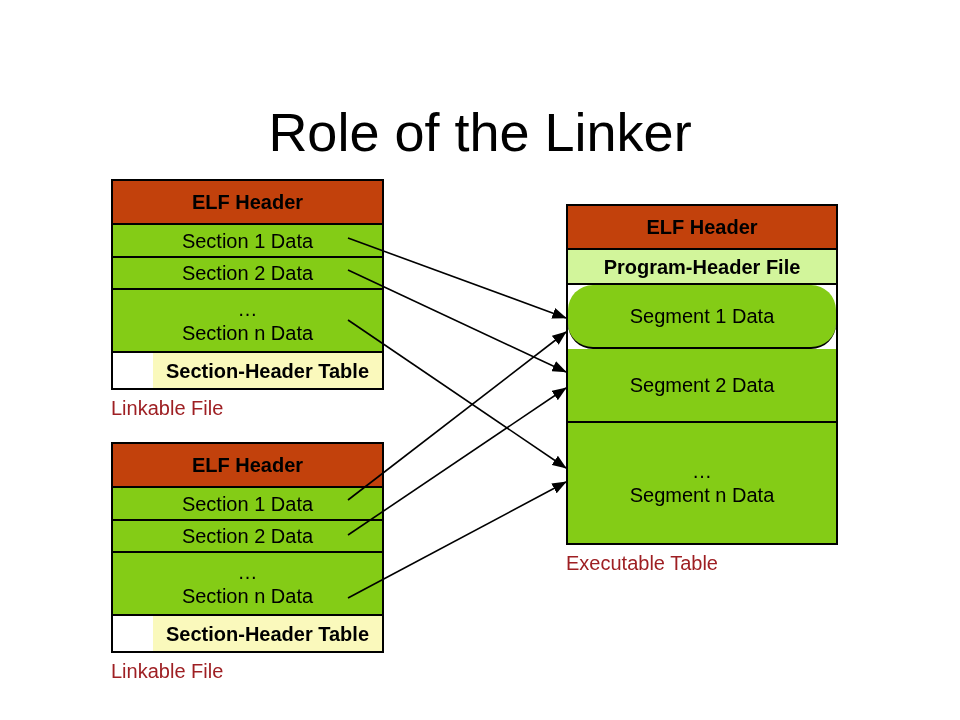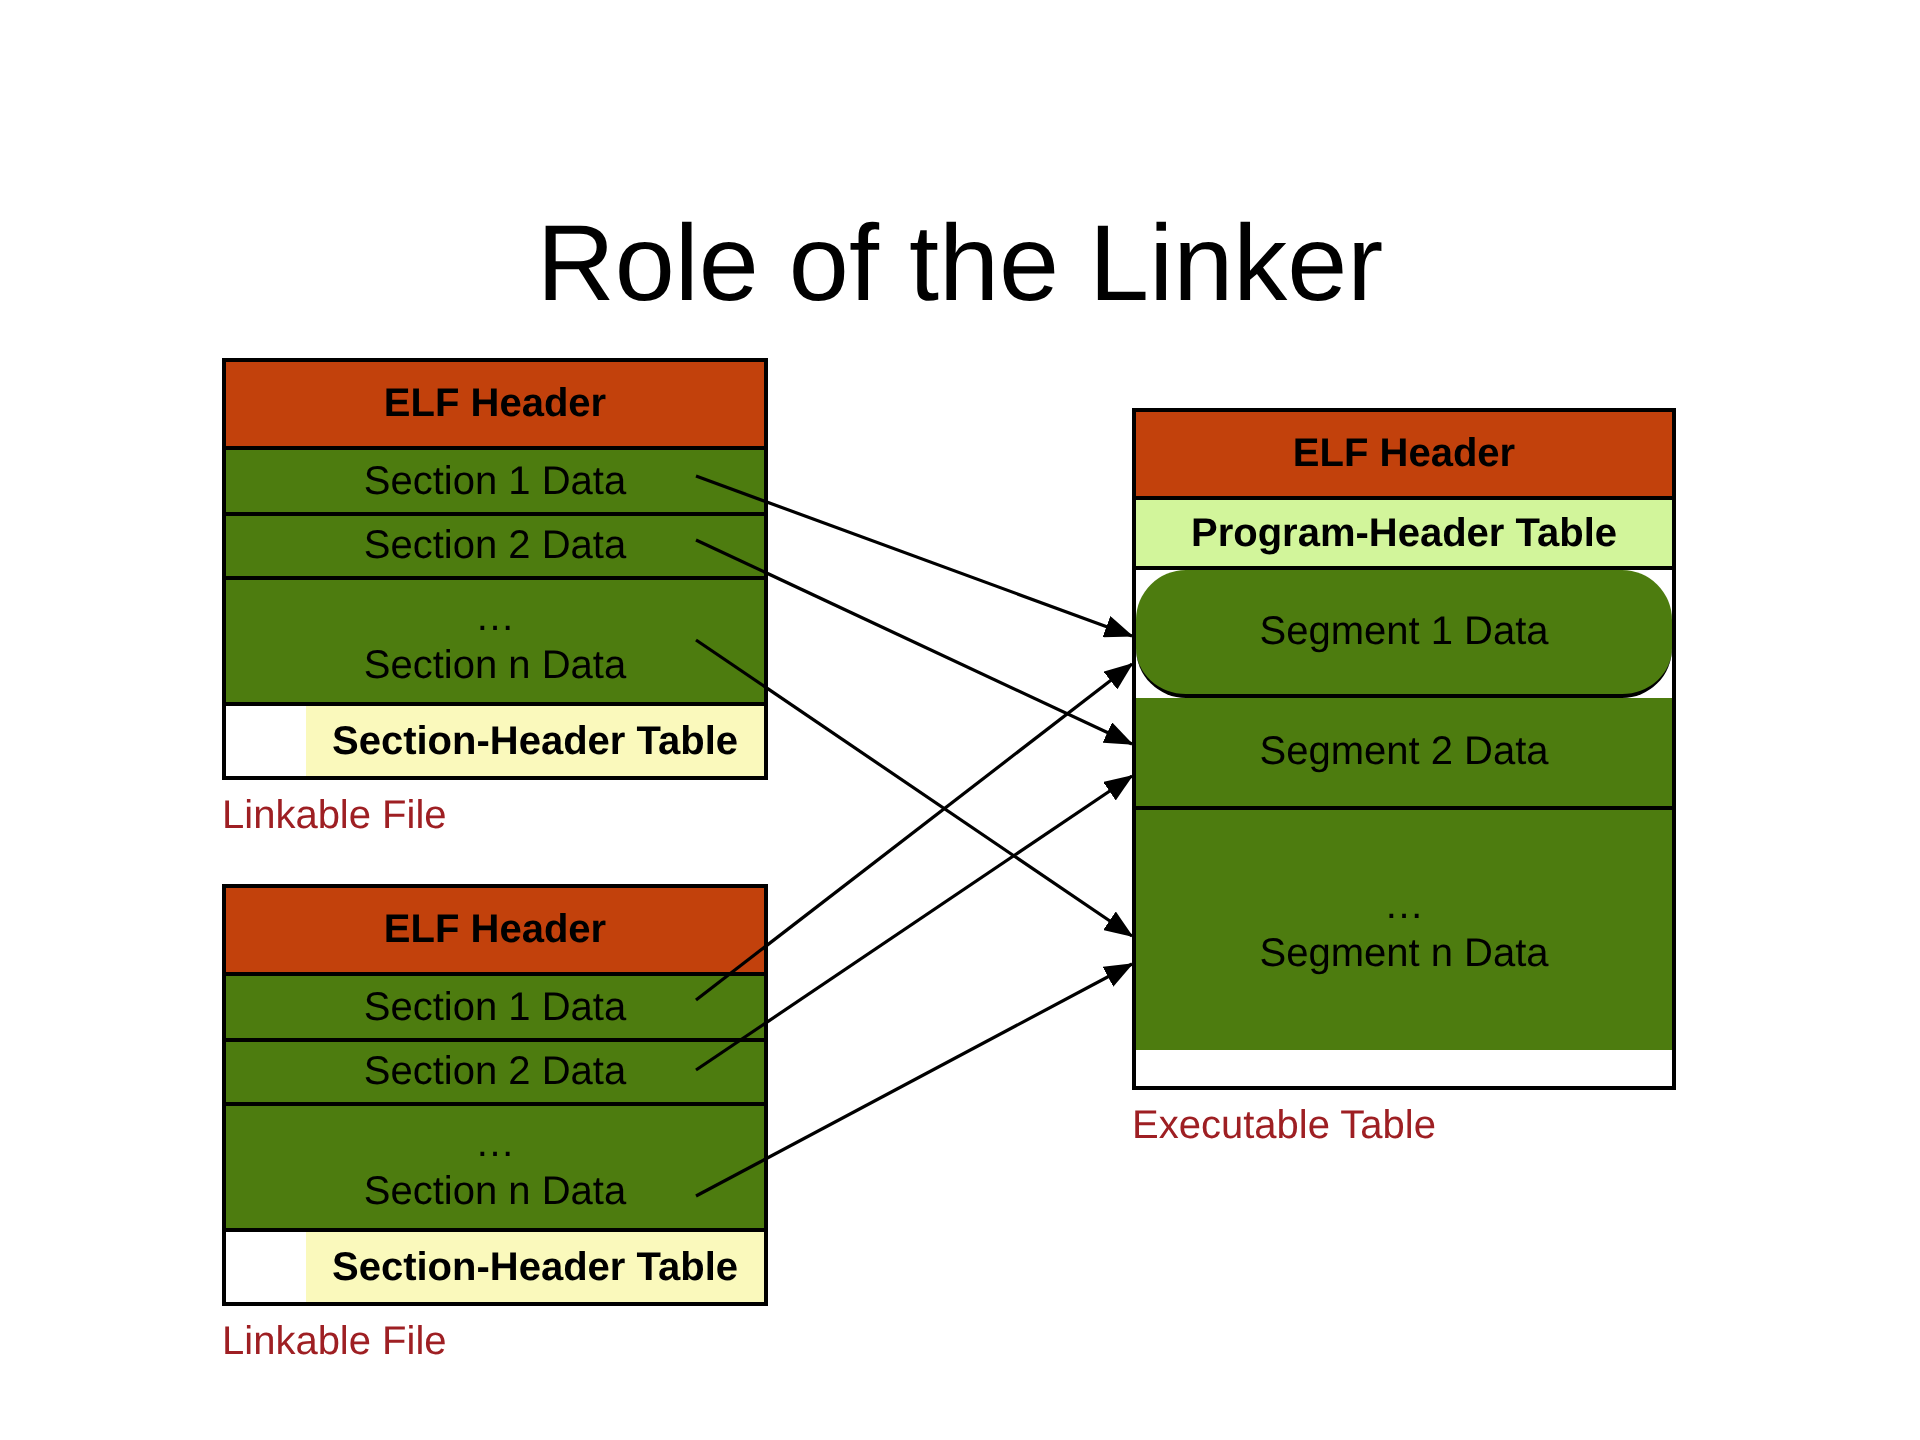--- a/index.html
+++ b/index.html
@@ -52,21 +52,21 @@
     align-items: center;
     justify-content: center;
     text-align: center;
     font-size: 20px;
     line-height: 24px;
     white-space: pre-line;
   }
   .row:last-child { border-bottom: none; }
   .row.bold { font-weight: bold; }
   .row.elf      { background: #c2410c; }
-  .row.data     { background: #4d7c0f; }
+  .row.data     { background: #84cc16; }
   .row.sht      { background: #faf9bc; margin-left: 40px; }
   .row.pht      { background: #d2f59b; }
 
   
   .caption {
     position: absolute;
     font-size: 20px;
     line-height: 24px;
     color: #9e1f23;
     text-align: left;
@@ -104,23 +104,23 @@
     <div class="row data" style="height:33px;">Section 1 Data</div>
     <div class="row data" style="height:32px;">Section 2 Data</div>
     <div class="row data" style="height:63px;">…
 Section n Data</div>
     <div class="row sht bold" style="height:35px;">Section-Header Table</div>
   </div>
   <div class="caption" style="left:111px; top:659px; width:273px;">Linkable File</div>
 
   <div class="file-box" id="executable-box" style="left:566px; top:204px; width:272px; height:341px;">
     <div class="row elf bold" style="height:44px;">ELF Header</div>
-    <div class="row pht bold" style="height:35px;">Program-Header Table</div>
+    <div class="row pht bold" style="height:35px;">Program-Header File</div>
     <div class="row data" style="height:64px;border-radius:25px;">Segment 1 Data</div>
-    <div class="row data" style="height:56px;">Segment 2 Data</div>
+    <div class="row data" style="height:74px;">Segment 2 Data</div>
     <div class="row data" style="height:120px;">…
 Segment n Data</div>
   </div>
   <div class="caption" style="left:566px; top:551px; width:272px;">Executable Table</div>
 
   <svg id="arrow-layer" viewBox="0 0 960 720" width="960" height="720">
     <defs>
       <marker id="arrowhead" markerWidth="9" markerHeight="7" refX="8.5" refY="3.5" orient="auto" markerUnits="strokeWidth">
         <polygon points="0 0, 9 3.5, 0 7" fill="#000000"></polygon>
       </marker>

